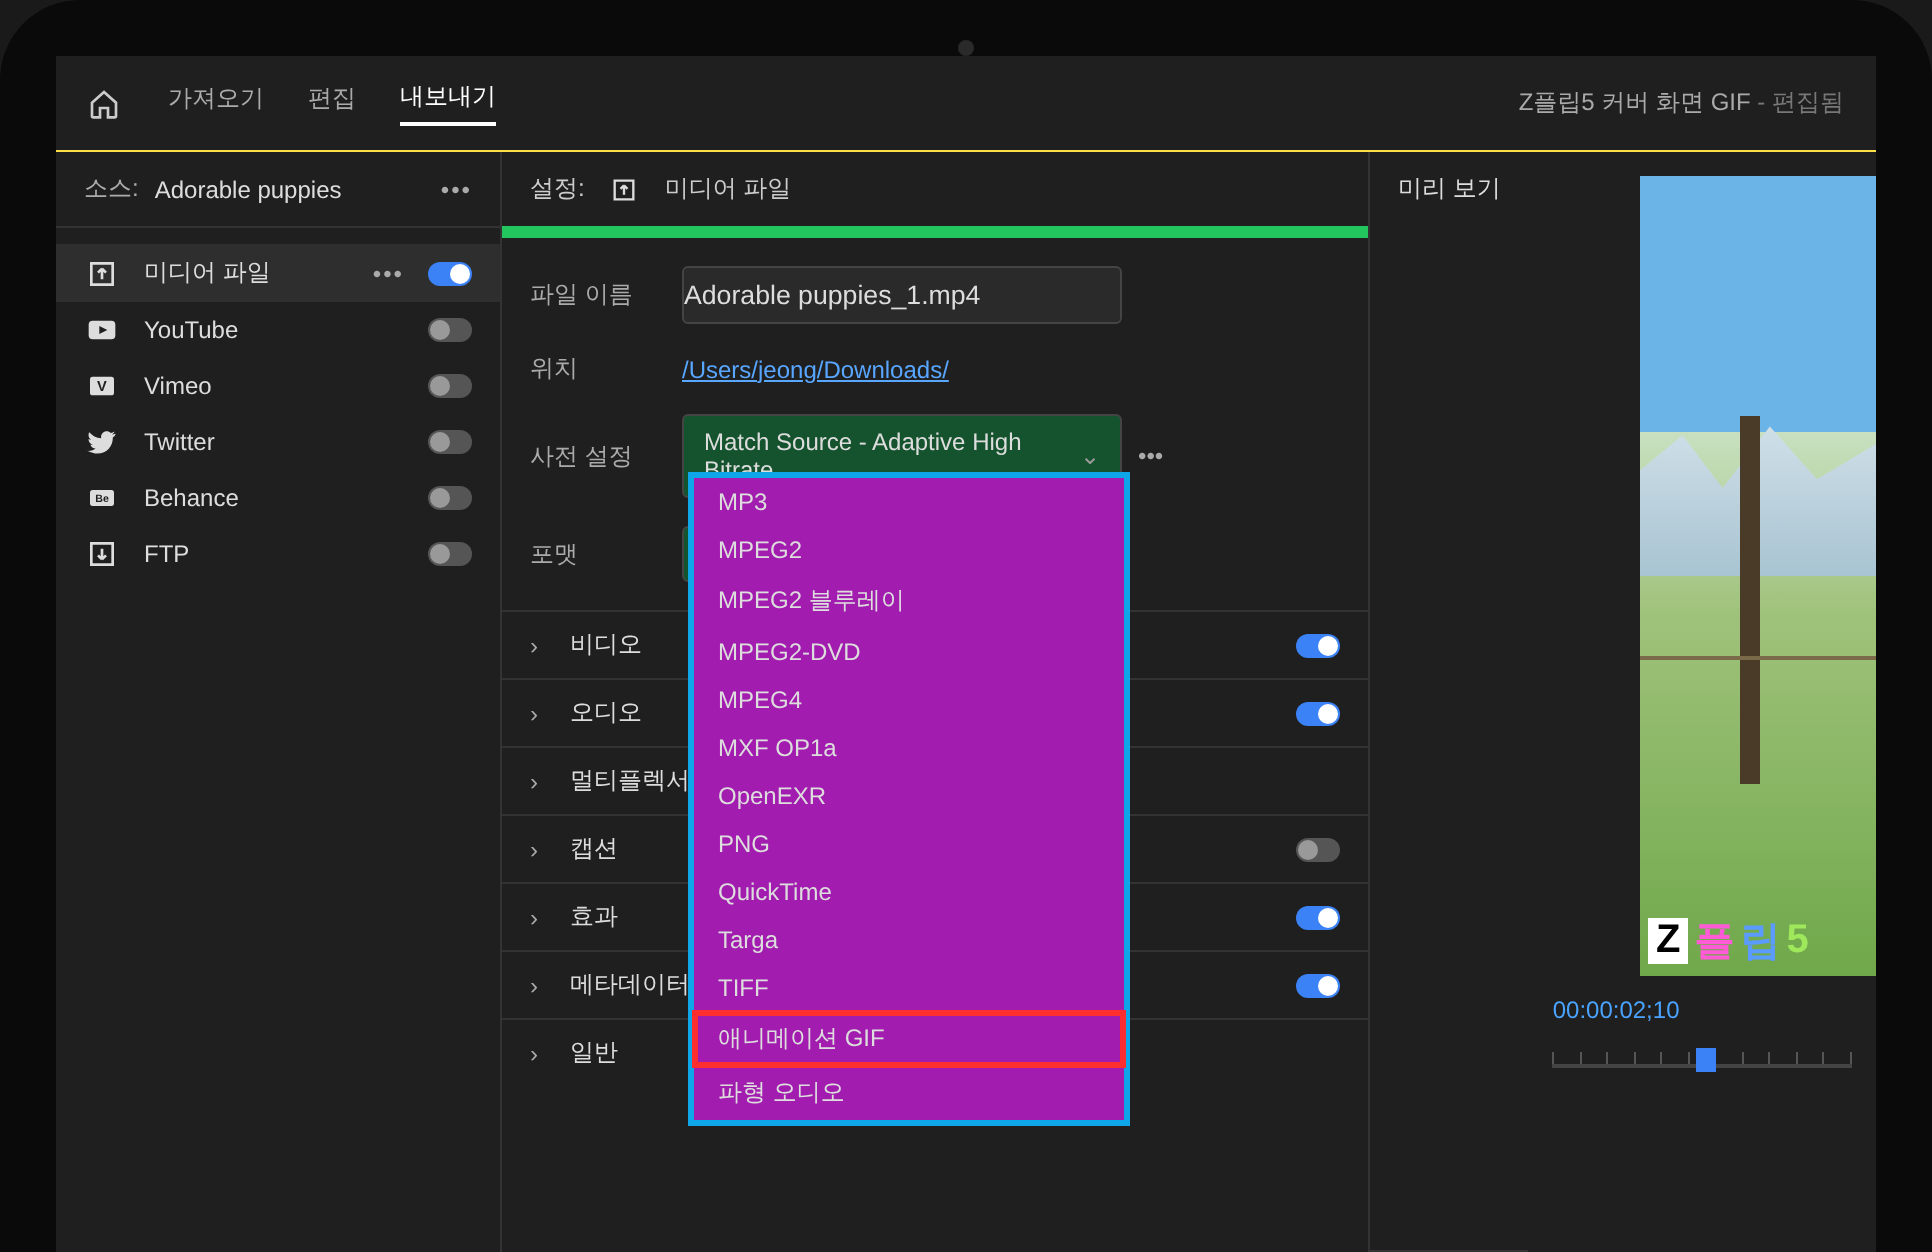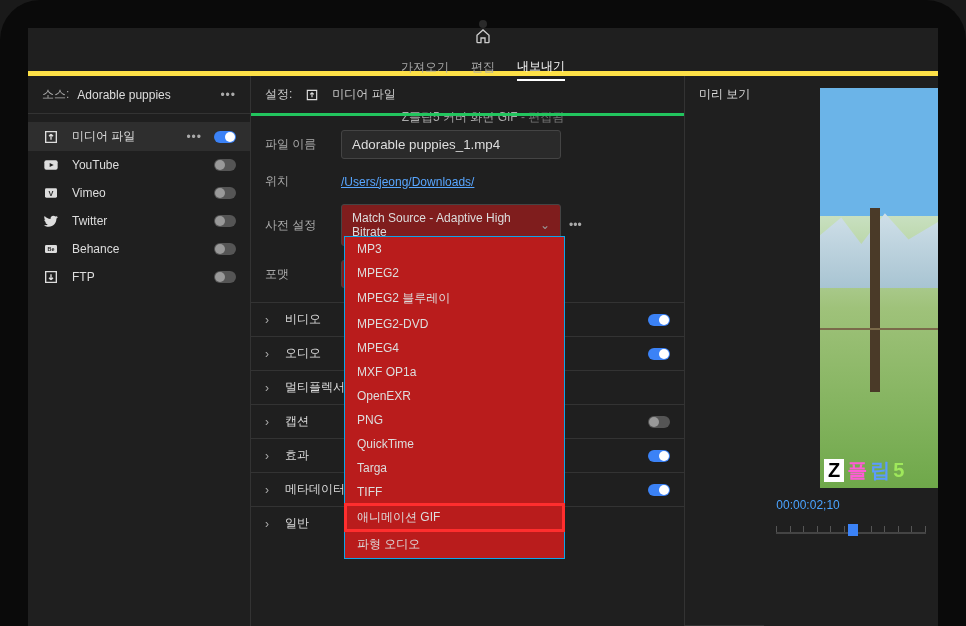--- a/index.html
+++ b/index.html
@@ -2,21 +2,21 @@
 <html><head>
 <meta charset="utf-8">
 <style>
   * { margin: 0; padding: 0; box-sizing: border-box; font-family: -apple-system, "Segoe UI", "Malgun Gothic", sans-serif; }
   body { background: #1a1a1a; width: 966px; height: 626px; overflow: hidden; position: relative; }
   .laptop-frame { position: absolute; inset: 0; border: 28px solid #0a0a0a; border-bottom: none; border-top-left-radius: 40px; border-top-right-radius: 40px; }
   .notch { position: absolute; top: 20px; left: 50%; transform: translateX(-50%); width: 8px; height: 8px; background: #2a2a2a; border-radius: 50%; }
   .app { position: absolute; left: 28px; right: 28px; top: 28px; bottom: 0; background: #1f1f1f; display: flex; flex-direction: column; color: #ccc; font-size: 12px; }
 
   
-  .topnav { height: 48px; display: flex; align-items: center; padding: 0 16px; border-bottom: 5px solid #fde047; gap: 14px; flex-direction: column; }
+  .topnav { height: 48px; display: flex; align-items: center; padding: 0 16px; border-bottom: 1px solid #fde047; gap: 24px; }
   .topnav .tabs { display: flex; gap: 22px; align-items: center; }
   .topnav .tab { color: #aaa; cursor: pointer; padding-bottom: 4px; }
   .topnav .tab.active { color: #fff; border-bottom: 2px solid #fff; }
   .topnav .spacer { flex: 1; }
   .topnav .title { color: #aaa; font-size: 12px; }
   .topnav .title .suffix { color: #777; }
 
   .body { flex: 1; display: flex; }
 
   
@@ -30,46 +30,46 @@
   .sidebar-item.selected { background: #2e2e2e; }
   .sidebar-item .icon { width: 18px; display: inline-flex; justify-content: center; color: #ddd; }
   .sidebar-item .label { flex: 1; color: #ddd; }
   .toggle { width: 22px; height: 12px; border-radius: 6px; background: #555; position: relative; }
   .toggle::after { content: ""; position: absolute; width: 10px; height: 10px; background: #999; border-radius: 50%; top: 1px; left: 1px; }
   .toggle.on { background: #3b82f6; }
   .toggle.on::after { background: #fff; left: auto; right: 1px; }
 
   
   .middle { flex: 1; display: flex; flex-direction: column; border-right: 1px solid #333; min-width: 0; position: relative; }
-  .middle-header { display: flex; align-items: center; gap: 13px; padding: 10px 14px; border-bottom: 3px solid #22c55e; }
+  .middle-header { display: flex; align-items: center; gap: 13px; padding: 10px 14px; border-bottom: 6px solid #22c55e; }
   .middle-header .icon { color: #ddd; }
   .middle-content { padding: 14px; display: flex; flex-direction: column; gap: 14px; }
 
   .field-row { display: flex; align-items: center; gap: 16px; }
   .field-row .flabel { width: 60px; color: #aaa; }
   .field-row .fcontrol { flex: 1; }
-  .text-input { background: #2a2a2a; border: 1px solid #444; border-radius: 3px; padding: 6px 10px; color: #ddd; width: 220px; }
+  .text-input { background: #2a2a2a; border: 1px solid #444; border-radius: 3px; padding: 6px 0; color: #ddd; width: 220px; }
   .link { color: #58a6ff; text-decoration: underline; cursor: pointer; }
-  .select { background: #7f1d1d; border: 1px solid #444; border-radius: 3px; padding: 6px 10px; color: #ddd; width: 220px; display: flex; align-items: center; justify-content: space-between; cursor: pointer; }
+  .select { background: #14532d; border: 1px solid #444; border-radius: 3px; padding: 6px 10px; color: #ddd; width: 220px; display: flex; align-items: center; justify-content: space-between; cursor: pointer; }
   .select .chev { color: #999; }
   .more-dots { color: #aaa; margin-left: 8px; cursor: pointer; }
 
   .section { border-top: 1px solid #333; }
   .section-row { display: flex; align-items: center; padding: 8px 14px; gap: 10px; }
   .section-row .chev { color: #aaa; width: 10px; }
   .section-row .slabel { flex: 1; color: #ddd; font-weight: 500; }
   .section-row .toggle { margin-left: 6px; }
 
   
   .dropdown {
     position: absolute;
     left: 93px; top: 160px;
     width: 221px;
-    background: #b91c1c;
-    border: 1px solid #0ea5e9;
+    background: #a21caf;
+    border: 3px solid #0ea5e9;
     z-index: 20;
     max-height: 330px;
     overflow: visible;
   }
   .dropdown .opt { padding: 5px 12px; color: #ddd; cursor: pointer; font-size: 12px; }
   .dropdown .opt.highlight { outline: 3px solid #ff2e2e; outline-offset: -2px; }
 
   
   .preview { width: 253px; display: flex; flex-direction: row; }
   .preview-header { padding: 10px 14px; border-bottom: 1px solid #333; color: #ddd; font-weight: 500; }

